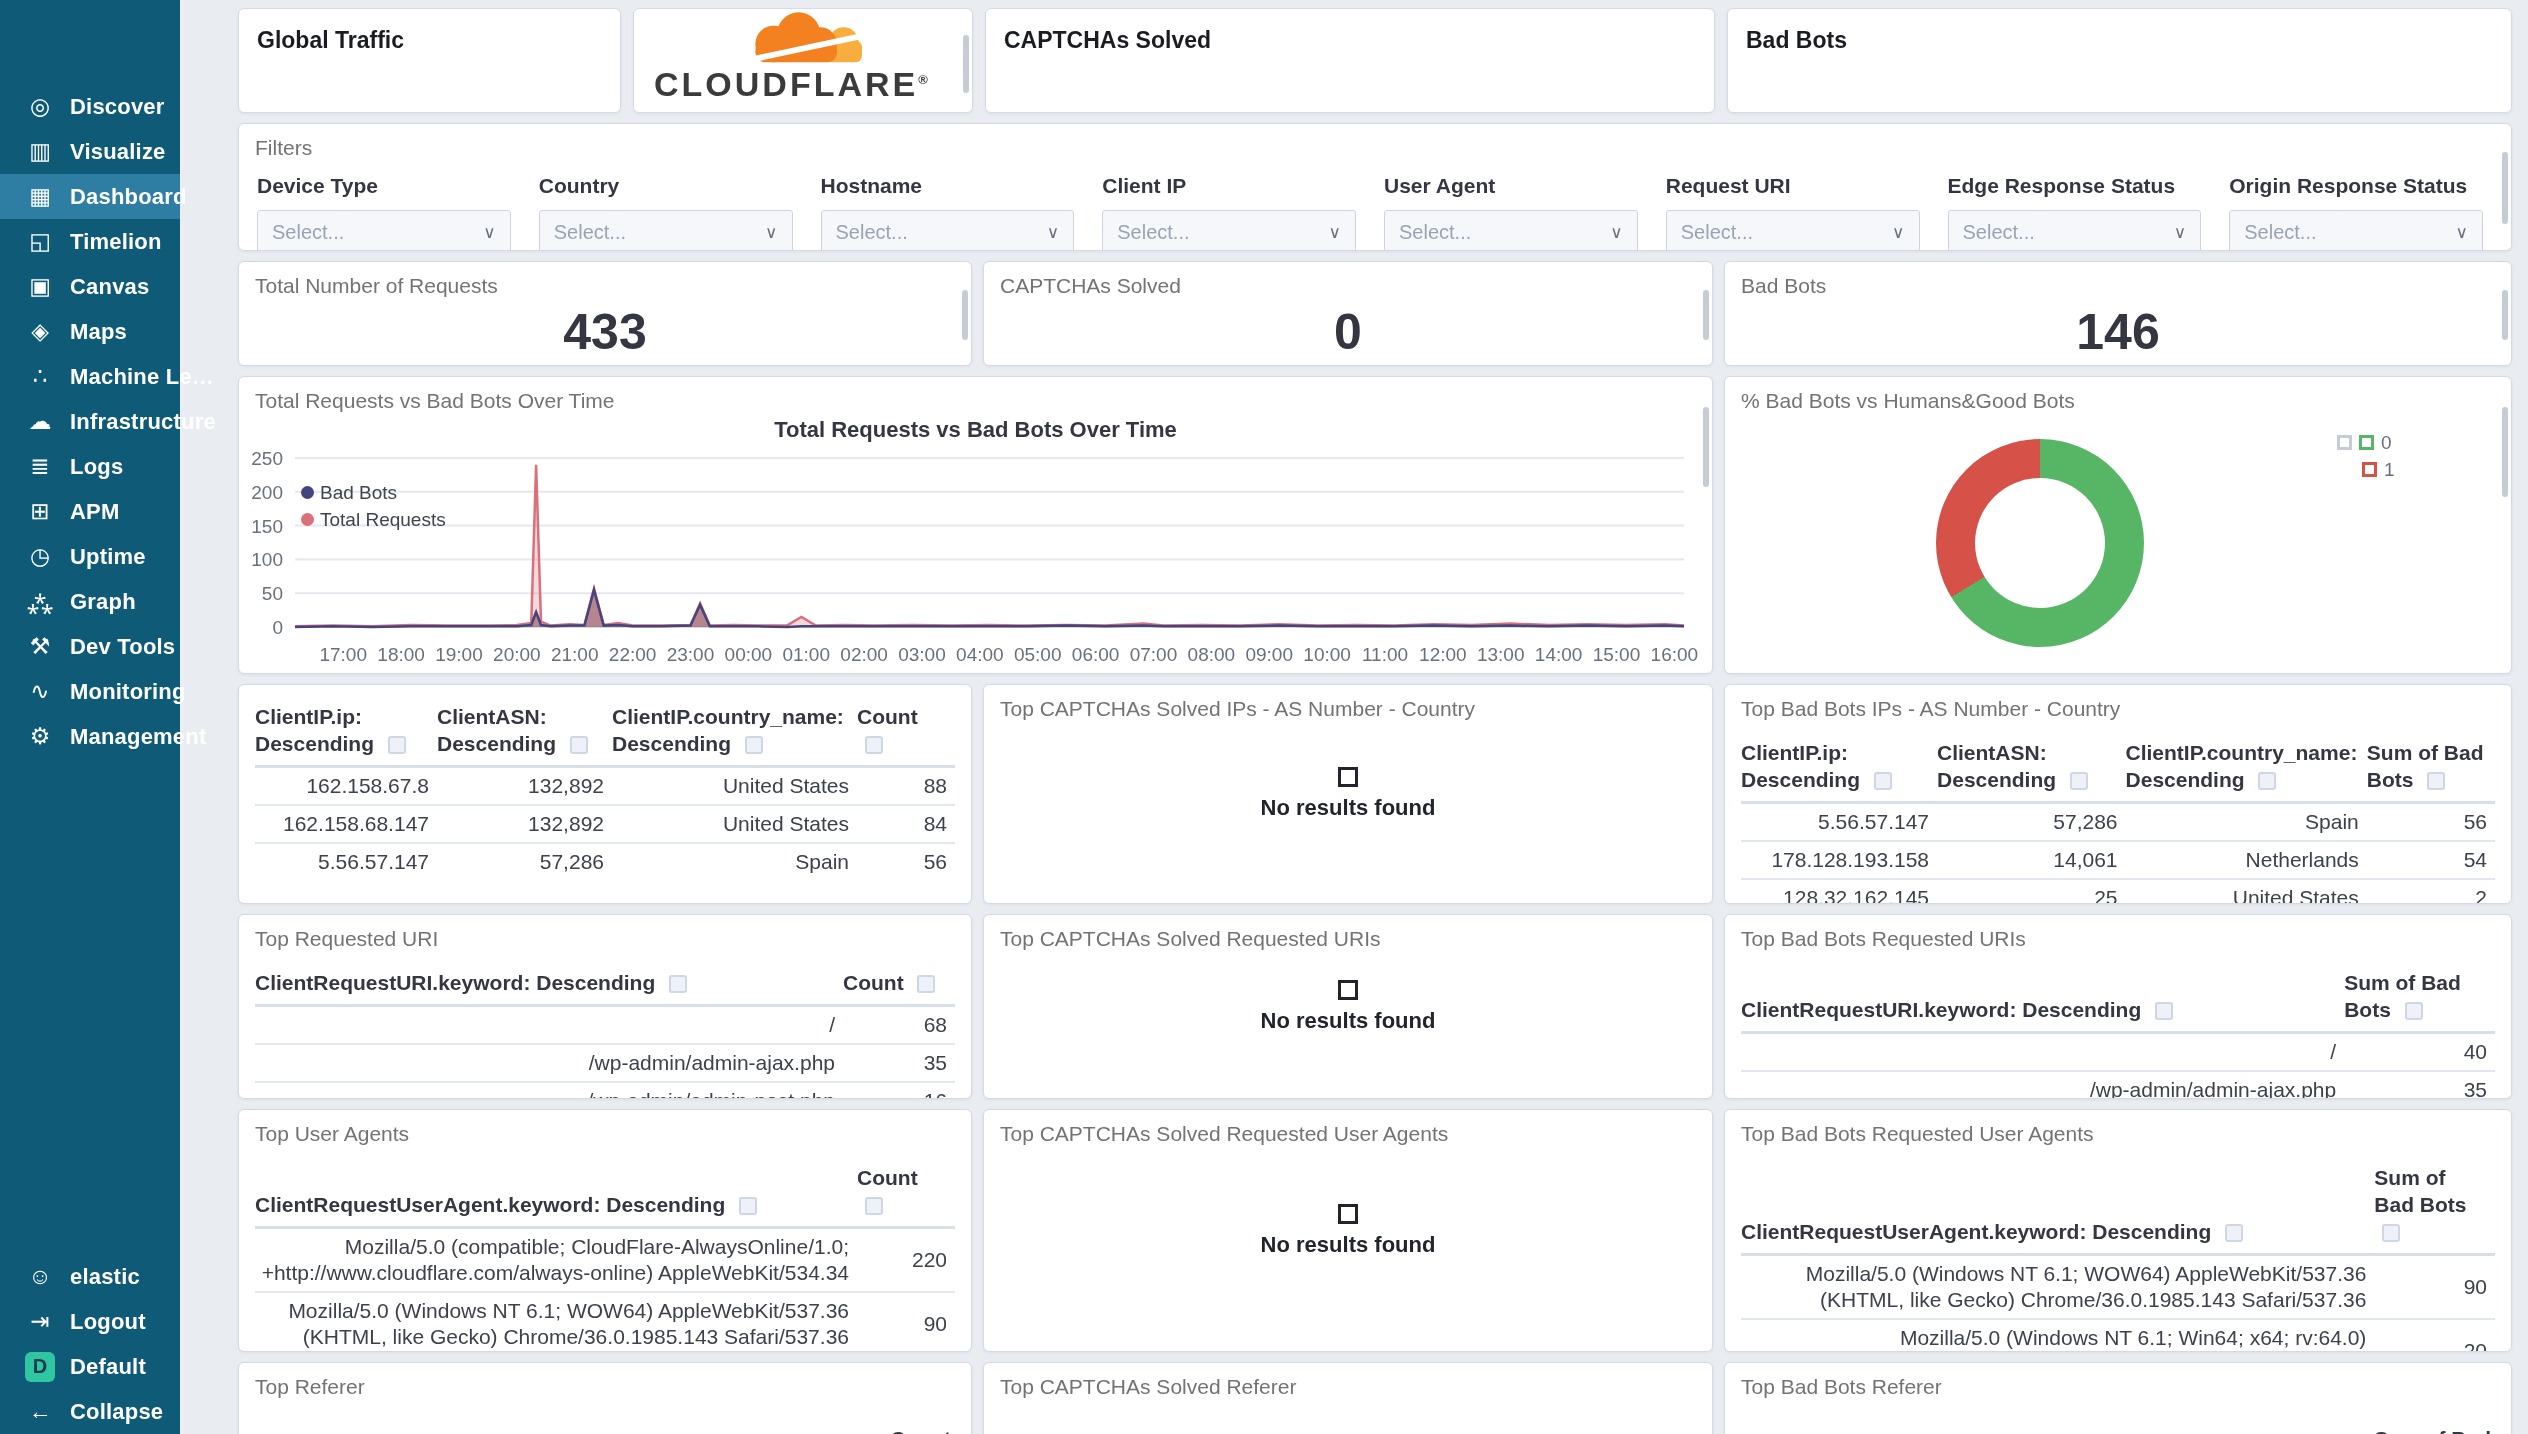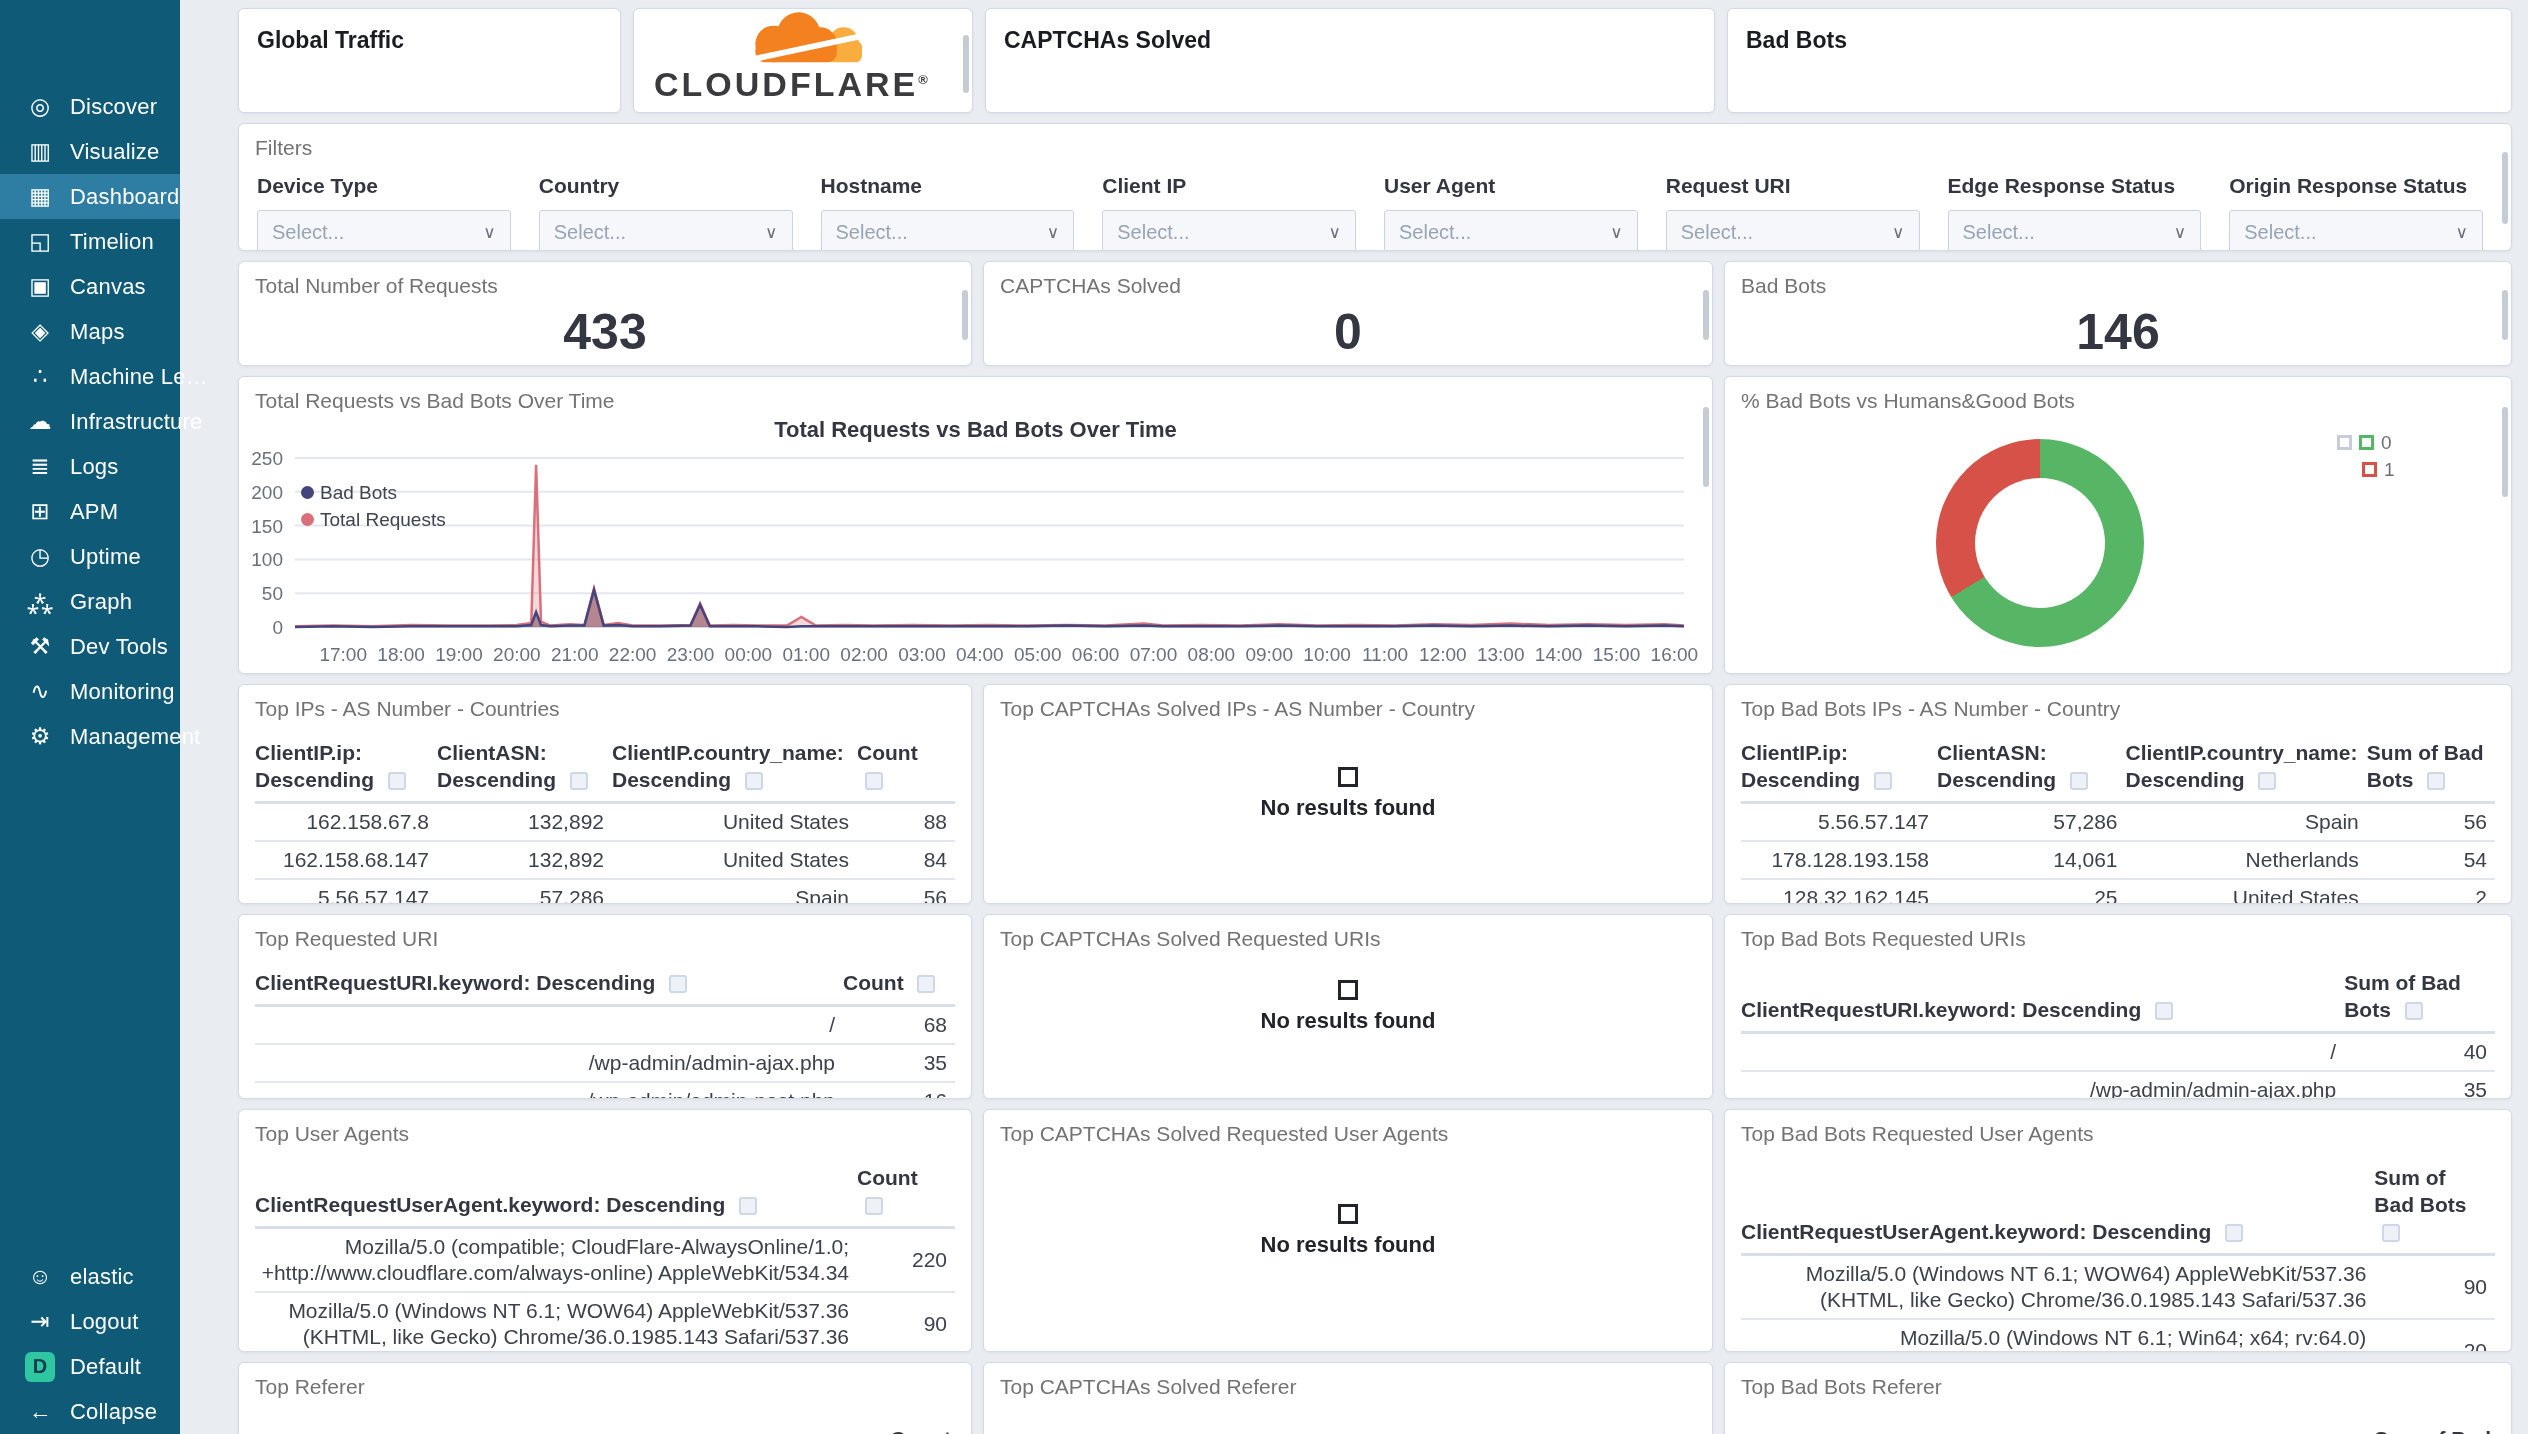--- a/index.html
+++ b/index.html
@@ -18,21 +18,21 @@
   .nav { margin-top:84px; }
   .nav-item {
     display:flex; align-items:center; height:45px; padding-left:22px;
     color:#ffffff; cursor:pointer; white-space:nowrap;
   }
   .nav-item.active { background:#2e7da2; }
   .nav-icon {
     flex:0 0 36px; width:36px; text-align:center; font-size:23px;
     margin-right:12px; color:#ffffff; display:flex; align-items:center; justify-content:center;
   }
-  .nav-label { font-size:22px; font-weight:400; letter-spacing:.2px; }
+  .nav-label { font-size:22px; font-weight:700; letter-spacing:.2px; }
   .sidebar-footer { margin-top:auto; }
   .space-badge {
     width:30px; height:30px; background:#2fc6a2; border-radius:6px;
     color:#0d3c4e; font-weight:700; font-size:20px;
     display:flex; align-items:center; justify-content:center;
   }
   
   .content { margin-left:180px; padding:8px 18px 0 58px; }
   .grid {
     display:grid;
@@ -402,21 +402,20 @@
           </div>
           <div class="donut-legend-row indent">
             <span class="legend-box" style="border-color: rgb(214, 81, 71);"></span>
             <span class="donut-legend-label">1</span>
           </div>
         </div>
       <div class="scroll-thumb" style="top:30px;height:90px"></div>
     </div>
 
     <div class="panel">
-        <div class="panel-title">Top IPs - AS Number - Countries</div>
         <table class="kbn-table">
           <colgroup>
             <col style="width: 26%;">
             <col style="width: 25%;">
             <col style="width: 35%;">
             <col style="width: 14%;">
           </colgroup>
           <thead>
             <tr>
               <th>ClientIP.ip: Descending <span class="hdr-box"></span></th>

